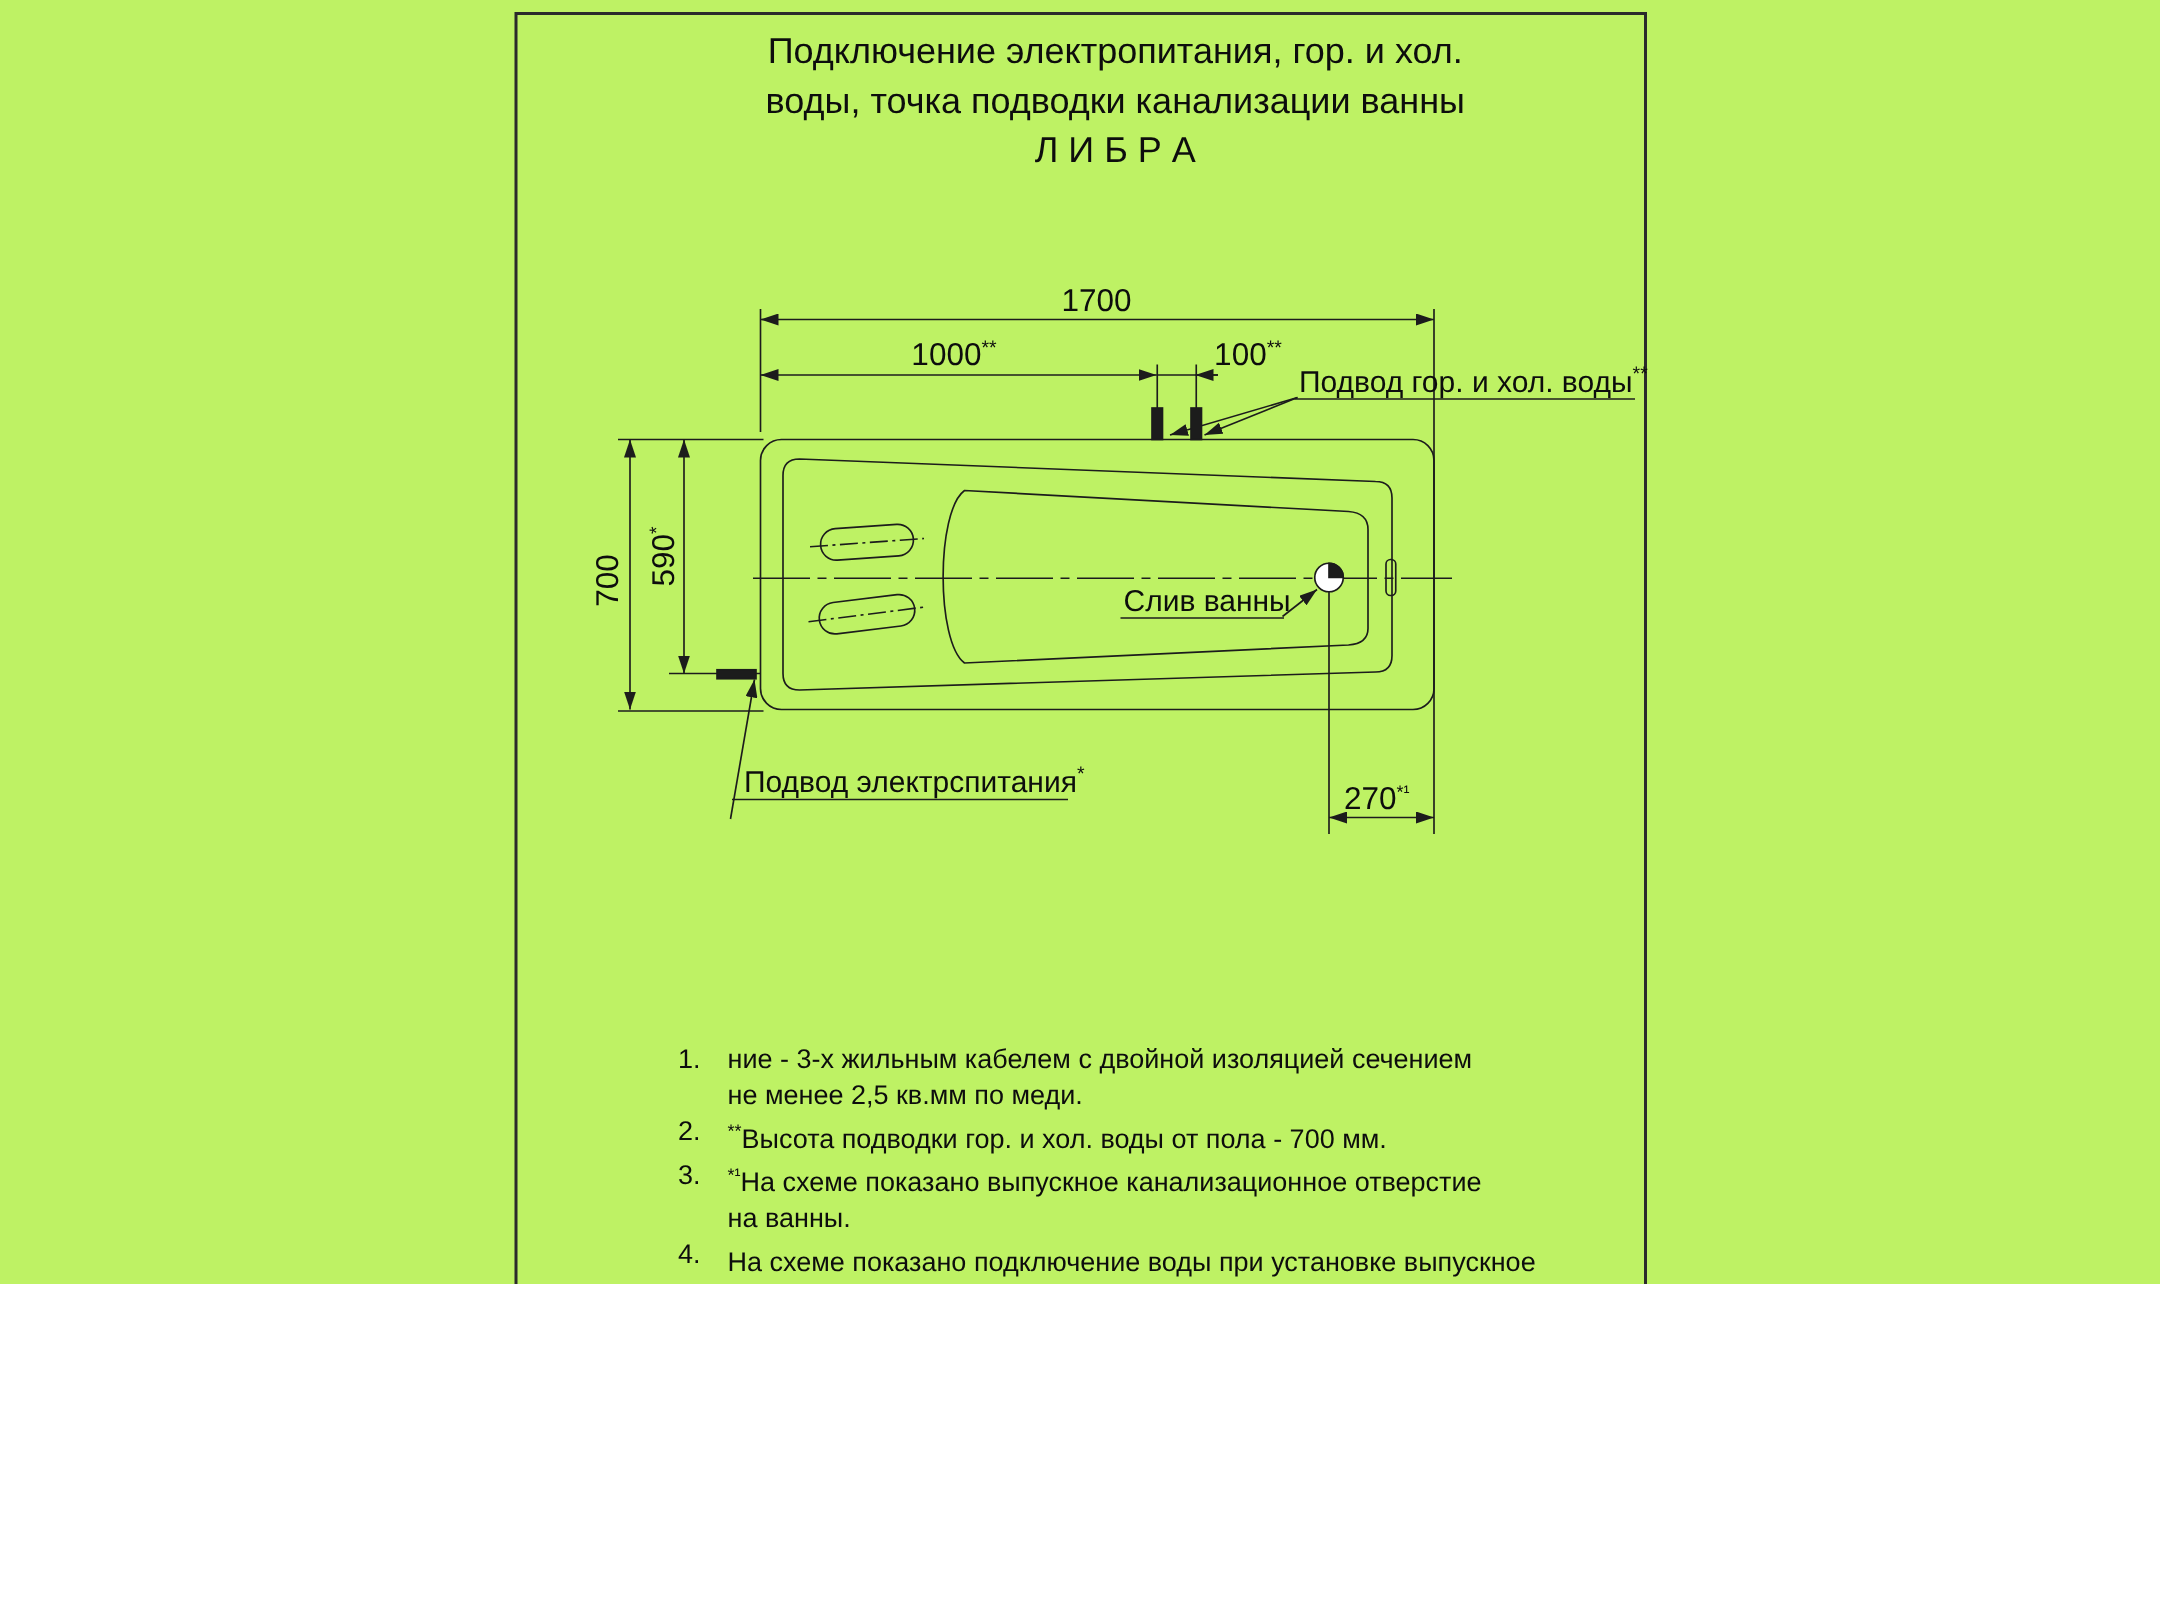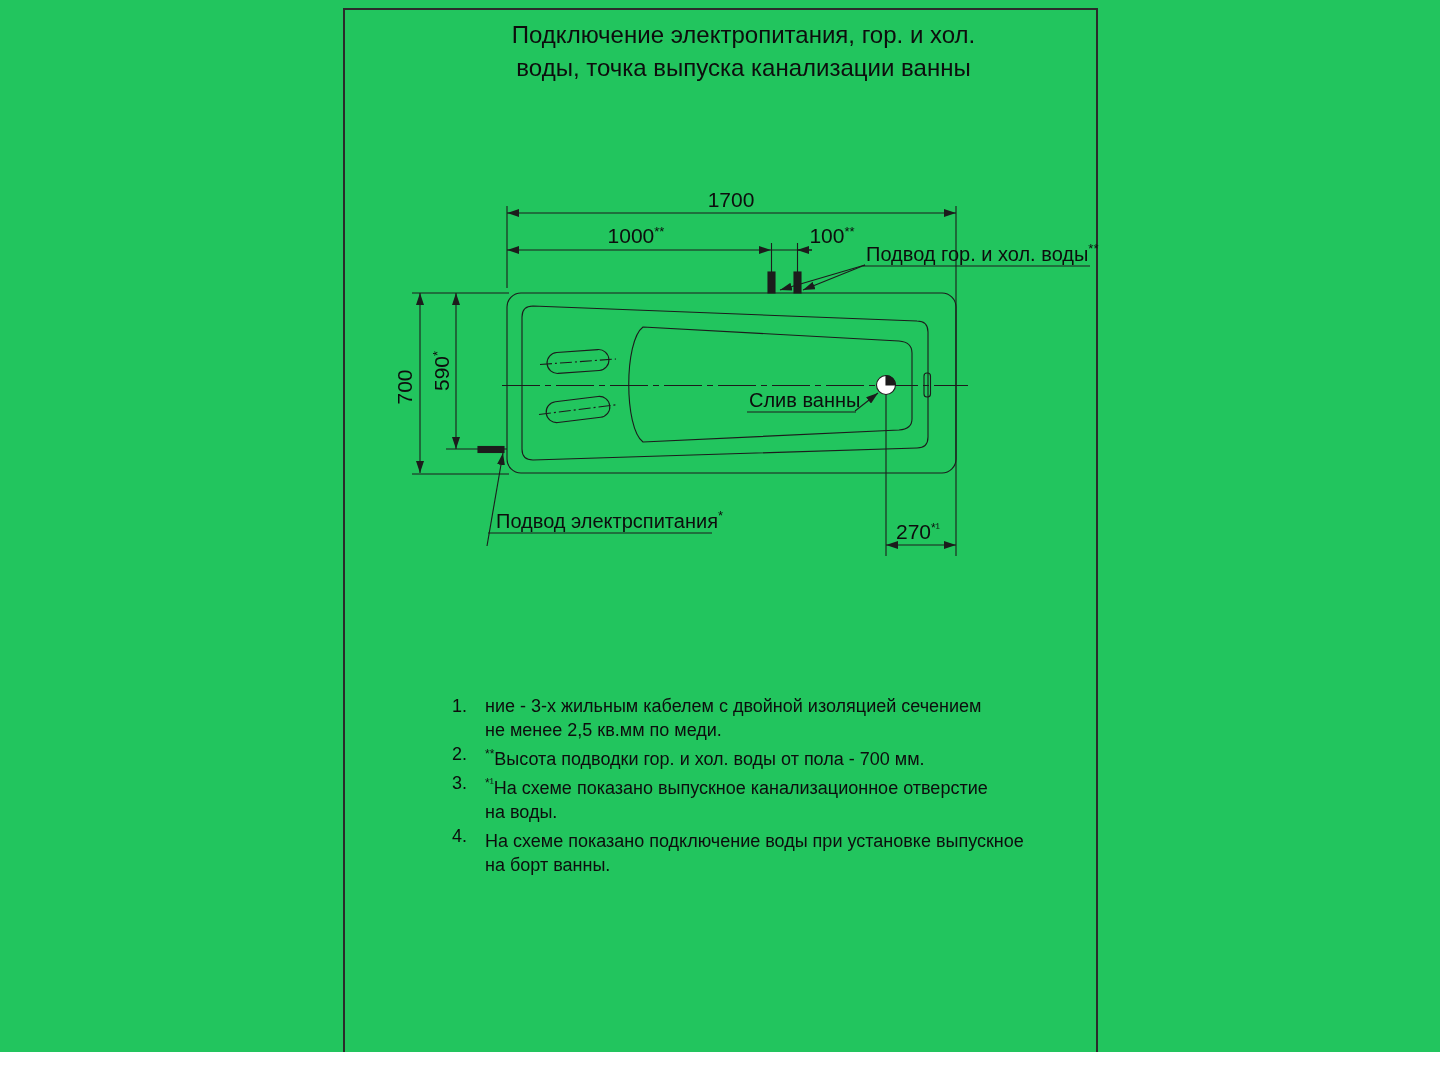--- a/index.html
+++ b/index.html
@@ -1,16 +1,16 @@
 <!DOCTYPE html>
 <html><head>
 <meta charset="utf-8">
 <style>
   html,body{margin:0;padding:0;background:#ffffff;}
-  .canvas{position:relative;width:1440px;height:1052px;background:#22c55e;overflow:hidden;
+  .canvas{position:relative;width:1440px;height:856px;background:#bef264;overflow:hidden;
           font-family:"Liberation Sans", sans-serif;color:#111;}
   .frame{position:absolute;left:343px;top:8px;width:755px;height:1068px;border:2px solid #2b2b2b;box-sizing:border-box;}
   .title{position:absolute;left:343px;top:18px;width:757px;padding-left:44px;box-sizing:border-box;
          text-align:center;font-size:24px;line-height:33px;color:#0d0d0d;}
   .drawing-svg{position:absolute;left:0;top:0;}
   .notes{position:absolute;left:452px;top:694px;width:640px;font-size:18px;line-height:24px;color:#0d0d0d;}
   .note{display:flex;}
   .note .num{width:33px;flex:0 0 33px;}
   .note sup{font-size:12px;}
   svg text{fill:#0d0d0d;}
@@ -21,21 +21,22 @@
 </style>
 </head>
 <body>
 
 <div class="canvas">
 
   <div class="frame"></div>
 
   <div class="title">
     <div>Подключение электропитания, гор. и хол.</div>
-    <div>воды, точка выпуска канализации ванны</div>
+    <div>воды, точка подводки канализации ванны</div>
+    <div>Л И Б Р А</div>
   </div>
 
   <svg class="drawing-svg" width="1440" height="1080" viewBox="0 0 1440 1080">
     <defs>
       <marker id="arw" viewBox="0 0 12 8" refX="12" refY="4" markerWidth="12" markerHeight="8" orient="auto-start-reverse" markerUnits="userSpaceOnUse">
         <path d="M0,0 L12,4 L0,8 Z" fill="#1c1c1c"></path>
       </marker>
     </defs>
 
     <g stroke="#1c1c1c" stroke-width="1.1" fill="none">
@@ -117,21 +118,21 @@
     <div class="note">
       <span class="num">2.</span>
       <div class="ntext">
         <div><sup>**</sup><span>Высота подводки гор. и хол. воды от пола - 700 мм.</span></div>
       </div>
     </div>
     <div class="note">
       <span class="num">3.</span>
       <div class="ntext">
         <div><sup>*¹</sup><span>На схеме показано выпускное канализационное отверстие</span></div>
-        <div>на воды.</div>
+        <div>на ванны.</div>
       </div>
     </div>
     <div class="note">
       <span class="num">4.</span>
       <div class="ntext">
         <div><sup></sup><span>На схеме показано подключение воды при установке выпускное</span></div>
         <div>на борт ванны.</div>
       </div>
     </div>
   </div>

